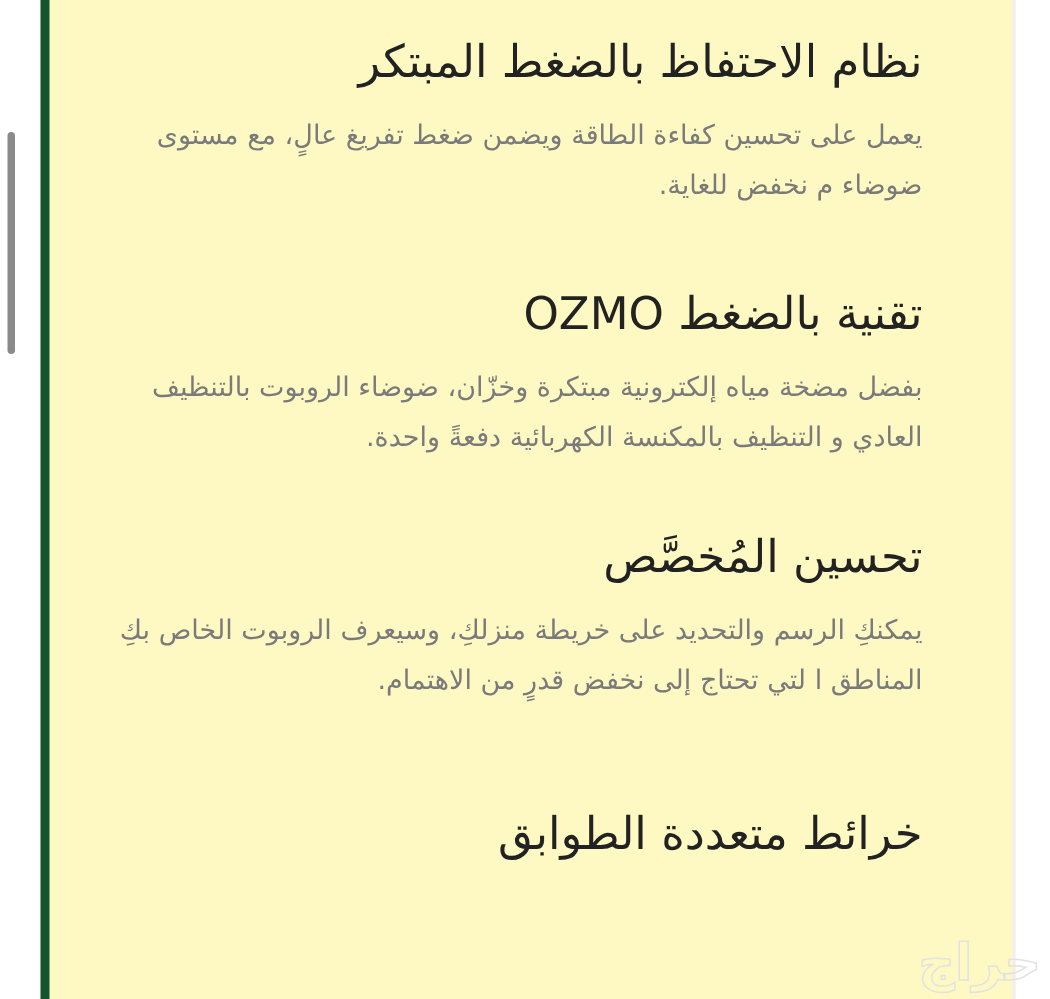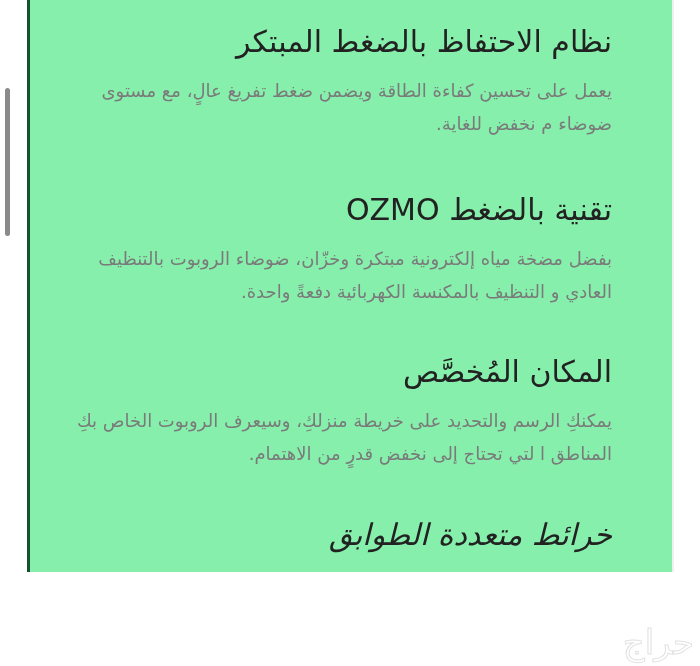--- a/index.html
+++ b/index.html
@@ -31,24 +31,24 @@
       width: 5px;
       height: 148px;
       background: #8a8a8a;
       border-radius: 3px;
     }
     .card {
       position: absolute;
       left: 27px;
       top: 0;
       width: 642px;
-      height: 572px;
-      border-left: 3px solid #14532d;
+      height: 666px;
+      border-left: 6px solid #14532d;
       border-right: 2px solid #efefef;
-      background: #86efac;
+      background: #fef9c3;
     }
     .content {
       direction: rtl;
       text-align: right;
       position: absolute;
       right: 60px;
       left: 32px;
       top: 0;
     }
     .section {
@@ -71,21 +71,21 @@
       line-height: 33px;
       color: #7a7a7a;
     }
     .watermark {
       position: absolute;
       right: 6px;
       bottom: 4px;
       font-size: 34px;
       color: #ececec;
       direction: rtl;
-      font-weight: normal;
+      font-weight: bold;
       letter-spacing: 2px;
       -webkit-text-stroke: 1px #e2e2e2;
       color: transparent;
     }
   </style>
 </head>
 <body>
 
 <div class="viewport">
 
@@ -100,25 +100,25 @@
         <h2>نظام الاحتفاظ بالضغط المبتكر</h2>
         <p>يعمل على تحسين كفاءة الطاقة ويضمن ضغط تفريغ عالٍ، مع مستوى ضوضاء م نخفض للغاية.</p>
       </div>
 
       <div class="section" style="top:190px;">
         <h2>تقنية بالضغط OZMO</h2>
         <p>بفضل مضخة مياه إلكترونية مبتكرة وخزّان، ضوضاء الروبوت بالتنظيف العادي و التنظيف بالمكنسة الكهربائية دفعةً واحدة.</p>
       </div>
 
       <div class="section" style="top:352px;">
-        <h2>المكان المُخصَّص</h2>
+        <h2>تحسين المُخصَّص</h2>
         <p>يمكنكِ الرسم والتحديد على خريطة منزلكِ، وسيعرف الروبوت الخاص بكِ المناطق ا لتي تحتاج إلى نخفض قدرٍ من الاهتمام.</p>
       </div>
 
-      <div class="section" style="top:515px;font-style:italic;">
+      <div class="section" style="top:537px;">
         <h2>خرائط متعددة الطوابق</h2>
       </div>
 
     </div>
   </div>
 
   <div class="watermark">حراج</div>
 
 </div>
 

